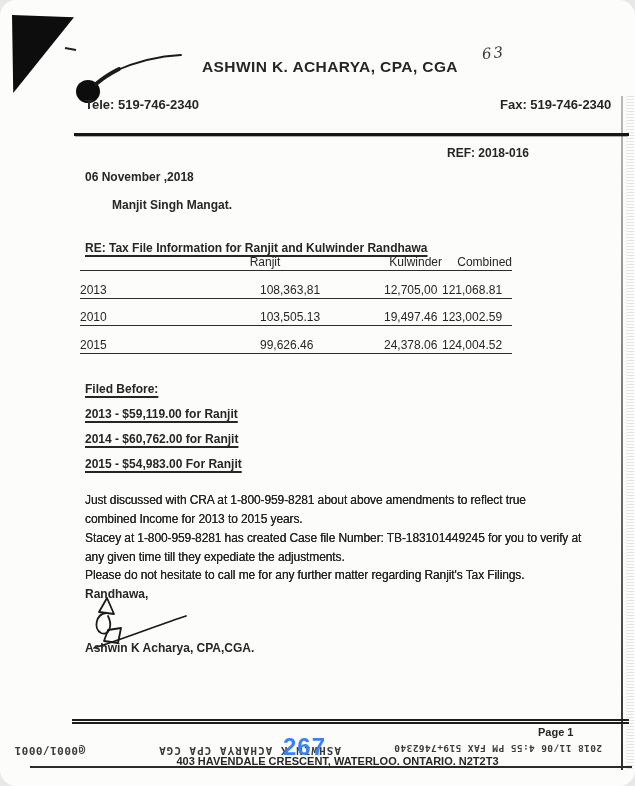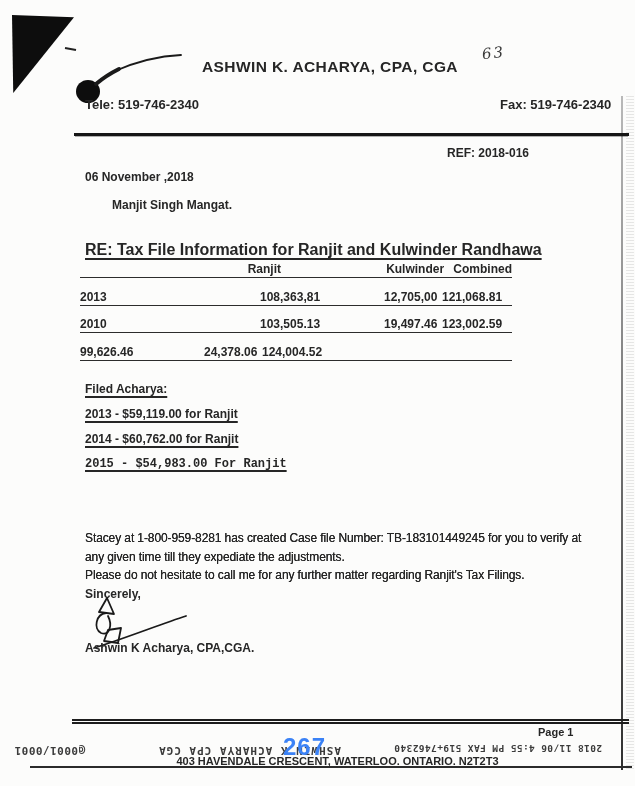--- a/index.html
+++ b/index.html
@@ -1,19 +1,19 @@
 <!DOCTYPE html>
 <html><head>
 <meta charset="utf-8">
 <style>
   html,body{margin:0;padding:0;background:#e8e8e8;}
   .page{
     position:relative;width:635px;height:786px;margin:0 auto;
     background:#fcfcfb;overflow:hidden;
-    font-family:"Liberation Sans",sans-serif;color:#262626;
+    font-family:"Liberation Sans",sans-serif;color:#262626;border-radius:16px;
   }
   .abs{position:absolute;}
   .u{text-decoration:underline;text-decoration-thickness:1.5px;text-underline-offset:3px;}
   
   .corner-fold{left:12px;top:15px;width:62px;height:78px;background:#0d0d0d;
     clip-path:polygon(0% 0%,100% 3%,2% 100%);}
   .ink-dot{left:76px;top:80px;width:24px;height:23px;border-radius:50%;background:#0d0d0d;}
   .edge-line-right{left:621px;top:96px;width:2px;height:674px;
     background:linear-gradient(to bottom,#b9b9b9,#6f6f6f 55%,#2f2f2f);}
   .edge-speckle{left:626px;top:96px;width:8px;height:674px;opacity:.65;
@@ -24,33 +24,33 @@
   .tele{left:85px;top:97px;font-size:13px;font-weight:700;}
   .fax{left:472px;top:97px;font-size:13px;font-weight:700;padding-left:28px;}
   .hw-note{left:482px;top:44px;font-family:"DejaVu Serif",serif;font-style:italic;
     font-size:15px;color:#3a3a3a;letter-spacing:2px;transform:rotate(-6deg);}
   .rule-top{left:74px;top:133px;width:555px;height:3px;background:#161616;
     box-shadow:0 2px 0 -1px rgba(0,0,0,.3);}
   .ref{left:447px;top:146px;font-size:12px;font-weight:700;}
   
   .date{left:85px;top:170px;font-size:12px;font-weight:700;}
   .recipient{left:85px;top:198px;font-size:12px;font-weight:700;padding-left:27px;}
-  .subject{left:85px;top:241px;font-size:16px;font-weight:700;}
+  .subject{left:85px;top:241px;font-size:12px;font-weight:700;}
   
-  .income-table{left:80px;top:261px;width:432px;font-size:12px;font-weight:700;}
+  .income-table{left:80px;top:254px;width:432px;font-size:12px;font-weight:400;}
   .trow{display:flex;align-items:flex-end;border-bottom:1.5px solid #2c2c2c;
     height:27.5px;padding-bottom:1px;box-sizing:border-box;}
   .trow.thead{height:17px;}
   .c1{width:180px;}.c2{width:110px;}.c3{width:70px;padding-left:36px;}.c4{flex:1;padding-left:2px;}
   .trow:not(.thead) .c3{padding-left:14px;width:56px;}
   
   .filed-heading{left:85px;top:382px;font-size:12px;font-weight:700;}
   .filed-0{left:85px;top:407px;font-size:12px;font-weight:700;}
   .filed-1{left:85px;top:432px;font-size:12px;font-weight:700;}
-  .filed-2{left:85px;top:457px;font-size:12px;font-weight:700;font-family:Liberation Mono, monospace;}
+  .filed-2{left:85px;top:457px;font-size:12px;font-weight:700;}
   
   .para{left:85px;width:540px;font-size:12px;line-height:19px;white-space:pre-line;
     letter-spacing:-.1px;text-shadow:0 0 .6px rgba(0,0,0,.9);}
   .p1{top:491px;}.p2{top:529px;}.p3{top:566px;}
   
   .closing{left:85px;top:587px;font-size:12px;font-weight:700;}
   .sig-svg{left:86px;top:596px;}
   .signatory{left:85px;top:641px;font-size:12px;font-weight:700;}
   
   .rule-footer{left:72px;top:719px;width:557px;height:5px;box-sizing:border-box;
@@ -104,36 +104,39 @@
       <span class="c3">12,705,00</span>
       <span class="c4">121,068.81</span>
     </div>
     <div class="trow">
       <span class="c1">2010</span>
       <span class="c2">103,505.13</span>
       <span class="c3">19,497.46</span>
       <span class="c4">123,002.59</span>
     </div>
     <div class="trow">
+      <span class="c1">2015</span>
       <span class="c2">99,626.46</span>
       <span class="c3">24,378.06</span>
       <span class="c4">124,004.52</span>
     </div>
   </div>
 
-  <div class="abs filed-heading u">Filed Acharya:</div>
+  <div class="abs filed-heading u">Filed Before:</div>
   <div class="abs filed-0 u">2013 - $59,119.00 for Ranjit</div>
   <div class="abs filed-1 u">2014 - $60,762.00 for Ranjit</div>
   <div class="abs filed-2 u">2015 - $54,983.00 For Ranjit</div>
 
+  <div class="abs para p1">Just discussed with CRA at 1-800-959-8281 about above amendments to reflect true
+combined Income for 2013 to 2015 years.</div>
   <div class="abs para p2">Stacey at 1-800-959-8281 has created Case file Number: TB-183101449245 for you to verify at
 any given time till they expediate the adjustments.</div>
   <div class="abs para p3">Please do not hesitate to call me for any further matter regarding Ranjit's Tax Filings.</div>
 
-  <div class="abs closing">Sincerely,</div>
+  <div class="abs closing">Randhawa,</div>
   <svg class="abs sig-svg" width="115" height="55" viewBox="0 0 115 55">
     <g stroke="#1a1a1a" stroke-width="1.8" fill="none" stroke-linejoin="round" stroke-linecap="round">
       <path d="M21,2 L28,18 L13,16 Z"></path>
       <path d="M20,17 C10,18 7,33 15,37 C23,40 27,30 22,20"></path>
       <path d="M22,34 L35,32 L32,47 L18,45 Z"></path>
       <path d="M8,52 C40,42 75,28 100,20"></path>
     </g>
   </svg>
   <div class="abs signatory">Ashwin K Acharya, CPA,CGA.</div>
 

